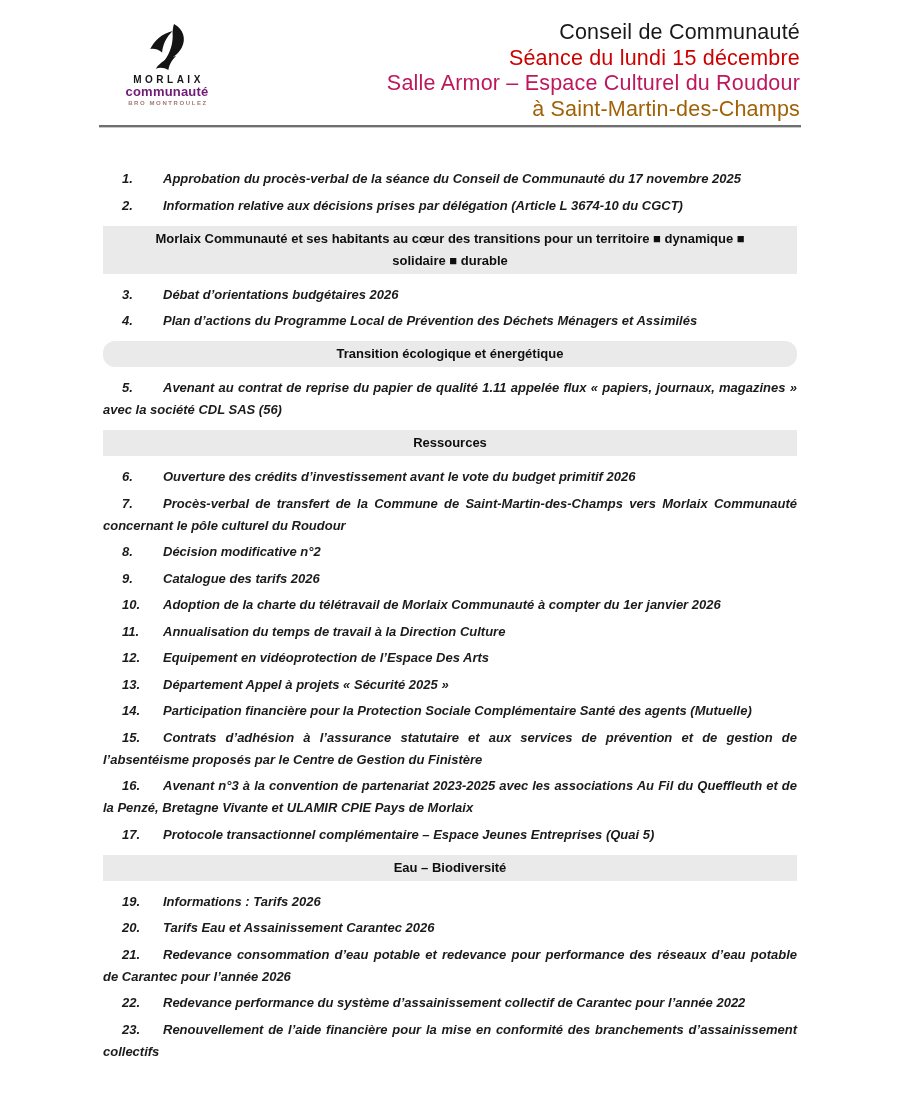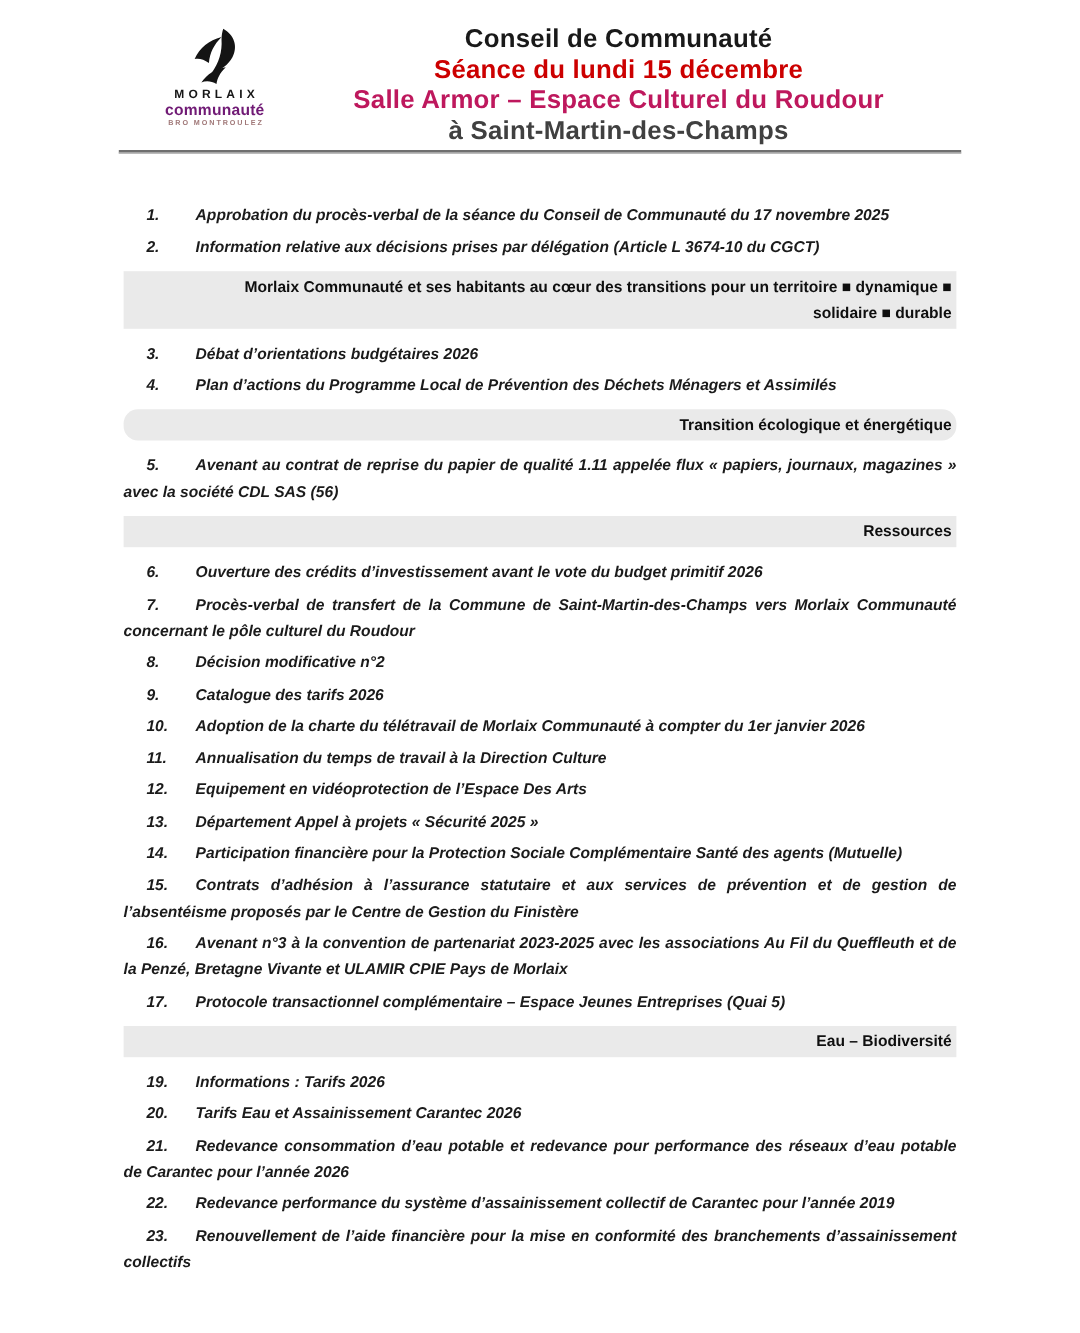--- a/index.html
+++ b/index.html
@@ -2,44 +2,44 @@
 <html lang="fr"><head>
 <meta charset="utf-8">
 <style>
   html,body{margin:0;padding:0;background:#ffffff;}
   .page{position:relative;width:900px;height:1111px;background:#ffffff;overflow:hidden;
         font-family:"Liberation Sans", sans-serif;}
 
   
   .header{position:absolute;top:18px;left:103px;width:697px;display:flex;}
   .logo{width:128px;flex:none;padding-top:4px;}
-  .logo-inner{width:96px;margin-left:28px;text-align:center;}
+  .logo-inner{width:96px;margin-left:16px;text-align:center;}
   .logo-inner svg{width:56px;height:50px;display:block;margin:0 auto;}
   .logo-word{font-size:10px;font-weight:bold;letter-spacing:3.5px;color:#161616;
              margin-top:2px;padding-left:3px;line-height:11px;}
   .logo-word2{font-size:13px;font-weight:bold;color:#701a75;letter-spacing:0.2px;line-height:13px;}
   .logo-tag{font-size:6px;font-weight:bold;letter-spacing:1.6px;color:#a07878;
             margin-top:2px;padding-left:2px;line-height:6px;}
 
-  .titles{flex:1;text-align:center;font-weight:bold;font-size:21.5px;line-height:25.5px;
+  .titles{flex:1;text-align:right;font-weight:normal;font-size:21.5px;line-height:25.5px;
           letter-spacing:0.2px;padding-top:2px;}
   .t-black{color:#191919;}
   .t-red{color:#cc0000;}
 
   .rule{position:absolute;top:125px;left:99px;width:702px;height:2px;
         background:#6f6f6f;border-bottom:1px solid #c9c9c9;}
 
   
   .agenda{position:absolute;top:168px;left:103px;width:694px;}
   .item{margin:0 0 4.5px 0;font-style:italic;font-weight:bold;font-size:13px;line-height:22px;
         color:#1b1b1b;text-align:justify;text-indent:19px;}
   .item .num{display:inline-block;width:41px;font-style:italic;text-indent:0;}
   .section{background:#eaeaea;margin:9px 0 10px 0;padding:2px 4px;box-sizing:border-box;
            font-weight:bold;font-style:normal;font-size:13px;line-height:22px;
-           text-align:right;color:#0f0f0f;white-space:pre-line;}
+           text-align:center;color:#0f0f0f;white-space:pre-line;}
 </style>
 </head>
 <body>
 
 <div class="page">
 
   <div class="header">
     <div class="logo">
       <div class="logo-inner">
         <svg viewBox="0 0 80 70" aria-hidden="true">
@@ -49,21 +49,21 @@
         </svg>
         <div class="logo-word">MORLAIX</div>
         <div class="logo-word2">communauté</div>
         <div class="logo-tag">BRO MONTROULEZ</div>
       </div>
     </div>
     <div class="titles">
       <div class="t-black">Conseil de Communauté</div>
       <div class="t-red" style="color: rgb(204, 0, 0);">Séance du lundi 15 décembre</div>
       <div class="t-red" style="color: #be185d;">Salle Armor – Espace Culturel du Roudour</div>
-      <div class="t-red" style="color: #404040;">à Saint-Martin-des-Champs</div>
+      <div class="t-red" style="color: #a16207;">à Saint-Martin-des-Champs</div>
     </div>
   </div>
 
   <div class="rule"></div>
 
   <div class="agenda">
       <p class="item"><span class="num">1.</span><span>Approbation du procès-verbal de la séance du Conseil de Communauté du 17 novembre 2025</span></p>
       <p class="item"><span class="num">2.</span><span>Information relative aux décisions prises par délégation (Article L 3674-10 du CGCT)</span></p>
       <div class="section" style="background: rgb(234, 234, 234);">Morlaix Communauté et ses habitants au cœur des transitions pour un territoire ■ dynamique ■
 solidaire ■ durable</div>
@@ -81,17 +81,17 @@
       <p class="item"><span class="num">12.</span><span>Equipement en vidéoprotection de l’Espace Des Arts</span></p>
       <p class="item"><span class="num">13.</span><span>Département Appel à projets « Sécurité 2025 »</span></p>
       <p class="item"><span class="num">14.</span><span>Participation financière pour la Protection Sociale Complémentaire Santé des agents (Mutuelle)</span></p>
       <p class="item"><span class="num">15.</span><span>Contrats d’adhésion à l’assurance statutaire et aux services de prévention et de gestion de l’absentéisme proposés par le Centre de Gestion du Finistère</span></p>
       <p class="item"><span class="num">16.</span><span>Avenant n°3 à la convention de partenariat 2023-2025 avec les associations Au Fil du Queffleuth et de la Penzé, Bretagne Vivante et ULAMIR CPIE Pays de Morlaix</span></p>
       <p class="item"><span class="num">17.</span><span>Protocole transactionnel complémentaire – Espace Jeunes Entreprises (Quai 5)</span></p>
       <div class="section" style="background: rgb(234, 234, 234);">Eau – Biodiversité</div>
       <p class="item"><span class="num">19.</span><span>Informations : Tarifs 2026</span></p>
       <p class="item"><span class="num">20.</span><span>Tarifs Eau et Assainissement Carantec 2026</span></p>
       <p class="item"><span class="num">21.</span><span>Redevance consommation d’eau potable et redevance pour performance des réseaux d’eau potable de Carantec pour l’année 2026</span></p>
-      <p class="item"><span class="num">22.</span><span>Redevance performance du système d’assainissement collectif de Carantec pour l’année 2019</span></p>
+      <p class="item"><span class="num">22.</span><span>Redevance performance du système d’assainissement collectif de Carantec pour l’année 2022</span></p>
       <p class="item"><span class="num">23.</span><span>Renouvellement de l’aide financière pour la mise en conformité des branchements d’assainissement collectifs</span></p>
     </div>
 
 </div>
 
 </body></html>

